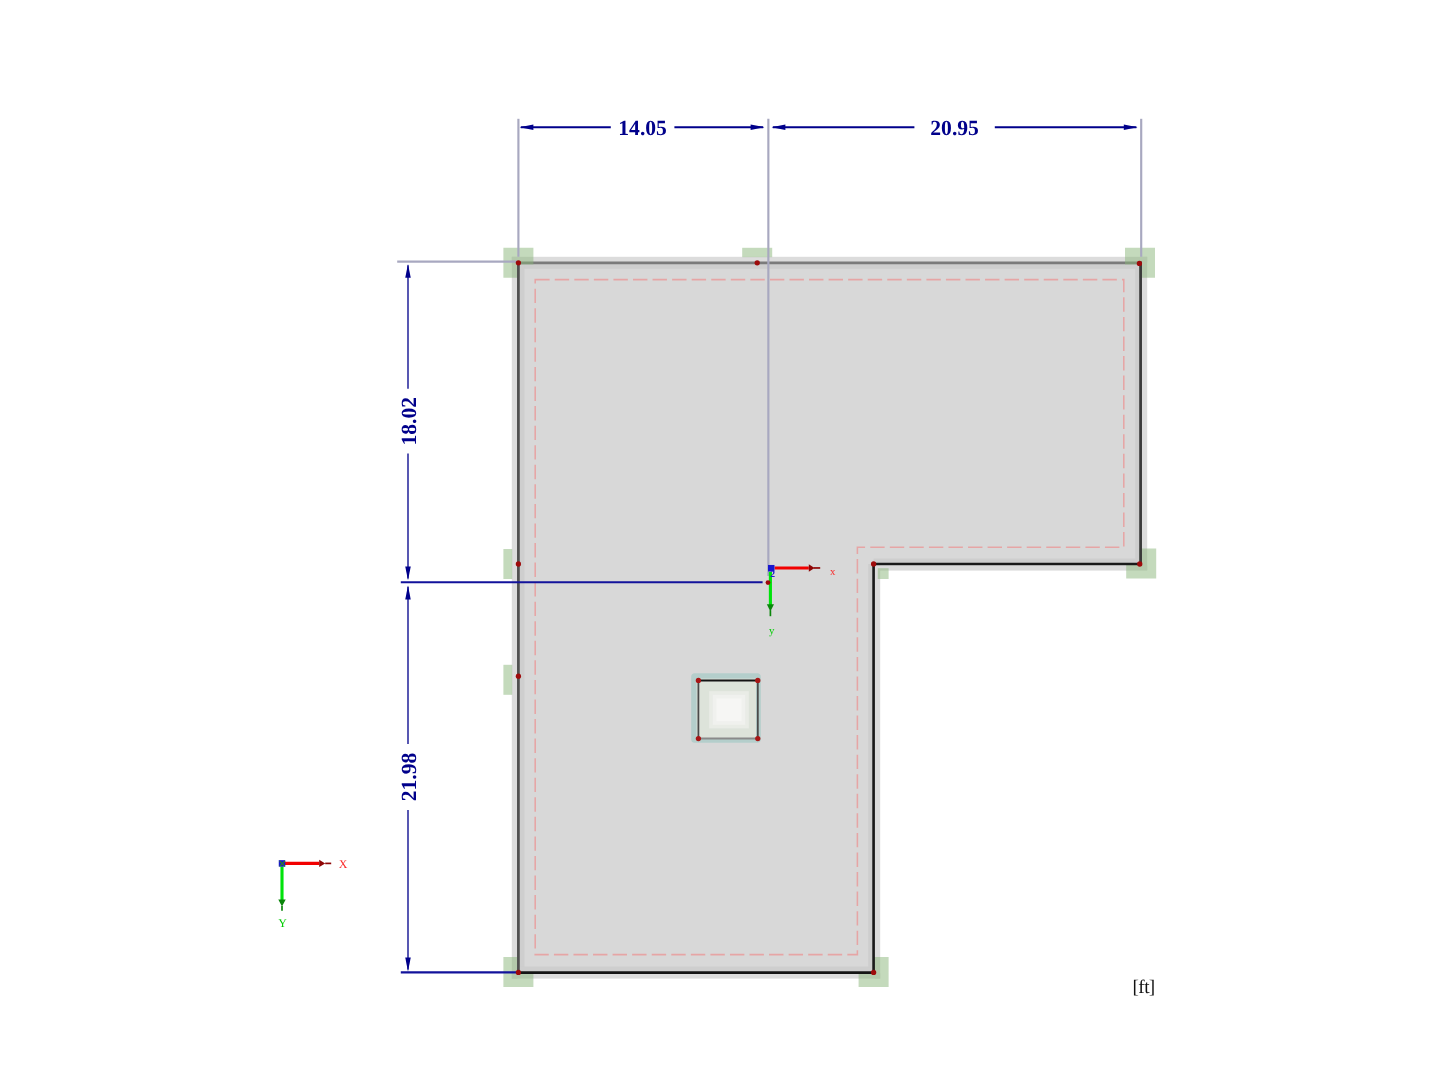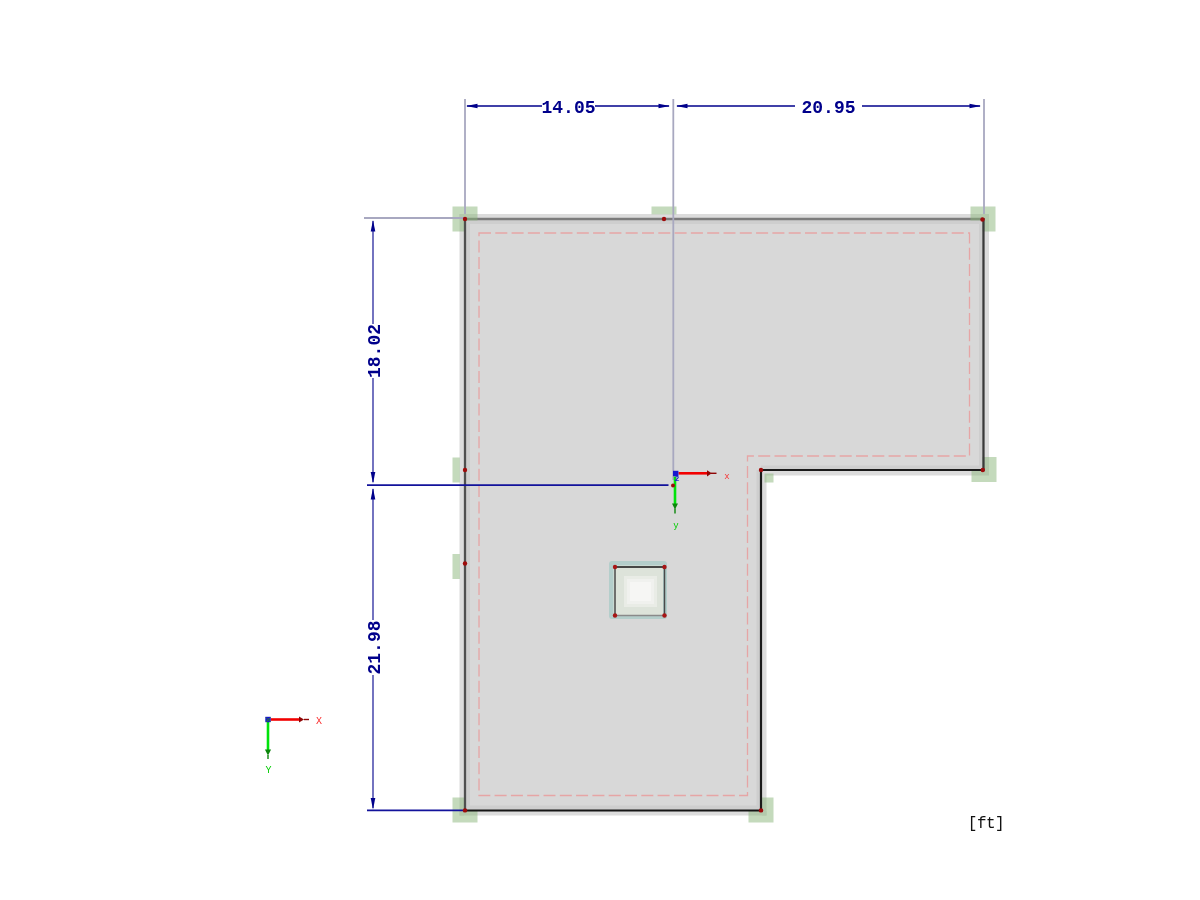--- a/index.html
+++ b/index.html
@@ -1,16 +1,16 @@
 <!DOCTYPE html>
 <html><head>
 <meta charset="utf-8">
 <style>
   html,body{margin:0;padding:0;background:#ffffff;}
-  #c{width:1068px;height:900px;position:relative;font-family:Liberation Mono, monospace;margin-left:33px;}
+  #c{width:1068px;height:900px;position:relative;font-family:Liberation Serif, serif;}
   svg{display:block;}
 </style>
 </head>
 <body>
 <div id="c">
 <svg width="1200" height="900" viewBox="0 0 1200 900" xmlns="http://www.w3.org/2000/svg">
 
   <rect x="0" y="0" width="1200" height="900" fill="#ffffff"></rect>
 
   <polygon points="432,219 951,219 951,470 728,470 728,810 432,810" fill="#d8d8d8"></polygon>

